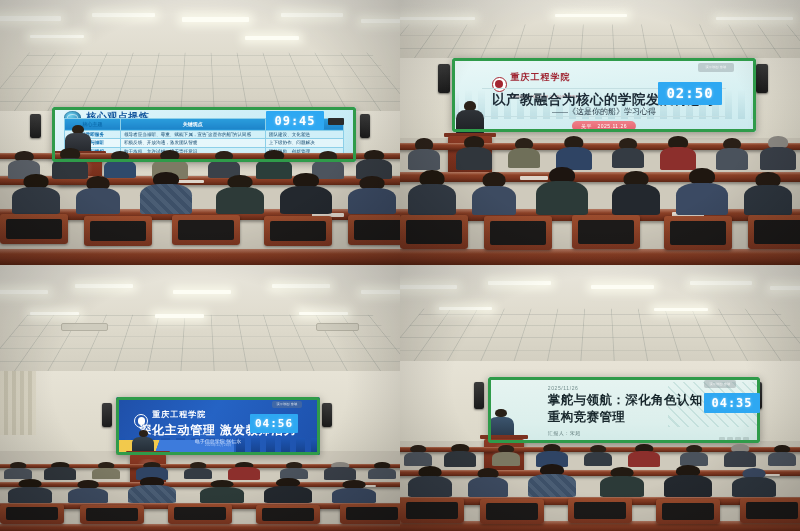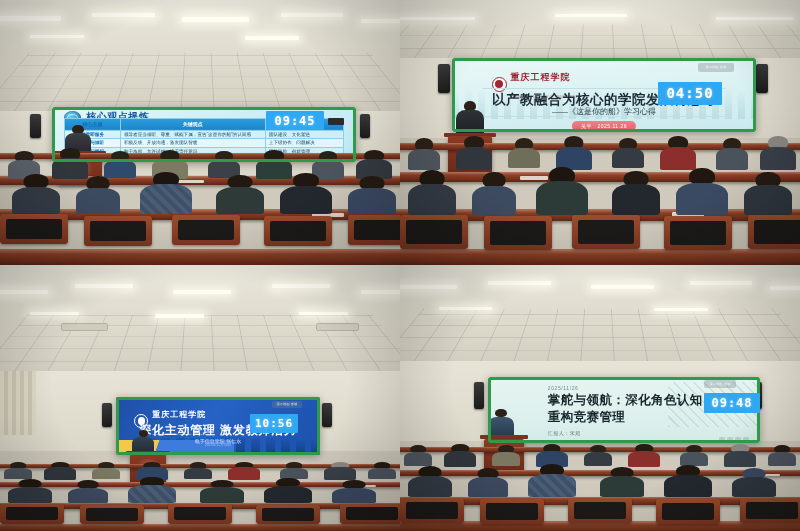--- a/index.html
+++ b/index.html
@@ -310,21 +310,21 @@
         <div class="bigTitle" style="top:44%">以产教融合为核心的学院发展再思考</div>
         <div class="subTitle" style="top:64%">——《这是你的船》学习心得</div>
         <div class="sepline" style="top:78%"></div>
         <div class="datePill" style="top:84%">吴平　2025.11.26</div>
       </div>
       <div class="screen-bezel"></div>
     </div>
     <div class="chip" style="left:74.5%;top:23.6%;width:9%;height:3.4%">
       <span>演示视图 放映</span>
     </div>
-    <div class="timer" style="left:64.5%;top:31%;width:16%;height:8.5%;font-size:14px">04:50</div>
+    <div class="timer" style="left:64.5%;top:31%;width:16%;height:8.5%;font-size:14px">02:50</div>
 
     <div class="person" style="left:14%;top:38%;width:7%;height:13%">
       <div class="head" style="left:28%;top:0;width:44%;height:30%"></div>
       <div class="torso" style="left:0;top:28%;width:100%;height:72%;background:linear-gradient(#2f3338,#1c1f23)"></div>
     </div>
     <div class="podiumTop" style="left:11%;top:50%;width:13%;height:1.8%"></div>
     <div class="podium" style="left:12%;top:51.5%;width:11%;height:14%"></div>
 
     <div class="audience" style="top:50%">
       <div class="deskrow" style="top:8%;height:5%"></div>
@@ -433,21 +433,21 @@
         </div>
         <div class="titleC" style="top:44%">深化主动管理 激发教师活力</div>
         <div class="presC" style="top:70%">电子信息学院 张仁永</div>
         <div class="dateC" style="top:80%">2025年11月26日</div>
       </div>
       <div class="screen-bezel"></div>
     </div>
     <div class="chip" style="left:68%;top:51%;width:7.5%;height:2.8%">
       <span>演示视图 放映</span>
     </div>
-    <div class="timer" style="left:62.5%;top:56%;width:12%;height:7%;font-size:11px">10:56</div>
+    <div class="timer" style="left:62.5%;top:56%;width:12%;height:7%;font-size:11px">04:56</div>
 
     <div class="person" style="left:33%;top:62%;width:5.5%;height:9%">
       <div class="head" style="left:30%;top:0;width:42%;height:30%"></div>
       <div class="torso" style="left:0;top:28%;width:100%;height:72%;background:linear-gradient(#36434f,#212a33)"></div>
     </div>
     <div class="podiumTop" style="left:31.5%;top:70%;width:11%;height:1.4%"></div>
     <div class="podium" style="left:32.5%;top:71%;width:9%;height:11%"></div>
 
     <div class="audience" style="top:72%">
       <div class="deskrow" style="top:10%;height:5%"></div>
@@ -554,21 +554,21 @@
           <i></i>
           <i></i>
           <i></i>
         </div>
       </div>
       <div class="screen-bezel"></div>
     </div>
     <div class="chip" style="left:76%;top:43.4%;width:8%;height:3%">
       <span>演示视图 放映</span>
     </div>
-    <div class="timer" style="left:76%;top:48%;width:14%;height:7.5%;font-size:12px">09:48</div>
+    <div class="timer" style="left:76%;top:48%;width:14%;height:7.5%;font-size:12px">04:35</div>
 
     <div class="person" style="left:22%;top:54%;width:6.5%;height:11%">
       <div class="head" style="left:28%;top:0;width:44%;height:30%"></div>
       <div class="torso" style="left:0;top:28%;width:100%;height:72%;background:linear-gradient(#3c556e,#27384a)"></div>
     </div>
     <div class="podiumTop" style="left:20%;top:64%;width:12%;height:1.6%"></div>
     <div class="podium" style="left:21%;top:65.5%;width:10%;height:12%"></div>
 
     <div class="audience" style="top:64%">
       <div class="deskrow" style="top:12%;height:5%"></div>

